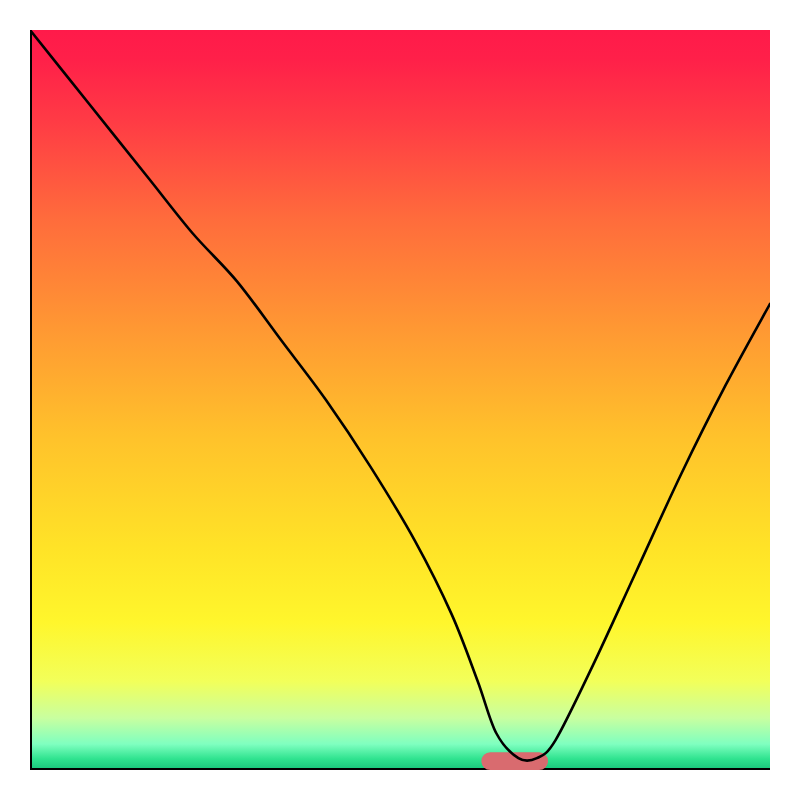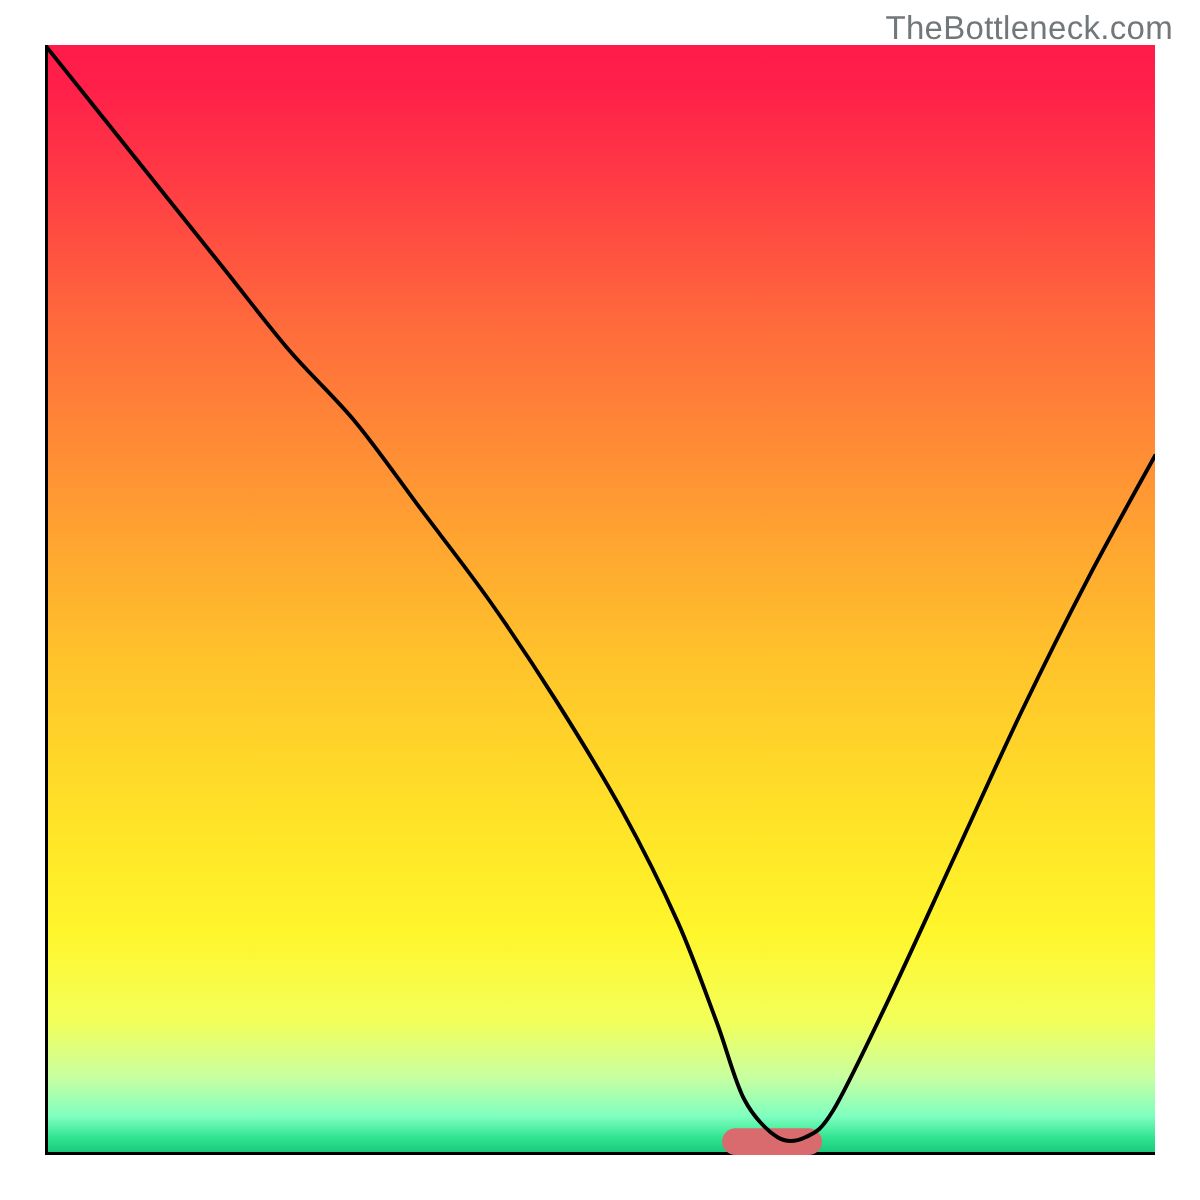--- a/index.html
+++ b/index.html
@@ -20,21 +20,20 @@
     top: 30px;
     width: 740px;
     height: 740px;
   }
   .plot svg { display: block; }
 </style>
 </head>
 <body>
 
 <div class="wrap">
-  <div class="attribution">TheBottleneck.com</div>
 
   <div class="plot">
     <svg id="chart-svg" width="740" height="740" viewBox="0 0 740 740">
         <defs>
           <linearGradient id="bg-grad" x1="0" y1="0" x2="0" y2="1">
             <stop offset="0%" stop-color="#ff1a4a"></stop>
             <stop offset="4%" stop-color="#ff2049"></stop>
             <stop offset="12%" stop-color="#ff3a45"></stop>
             <stop offset="25%" stop-color="#ff6a3c"></stop>
             <stop offset="40%" stop-color="#ff9733"></stop>

